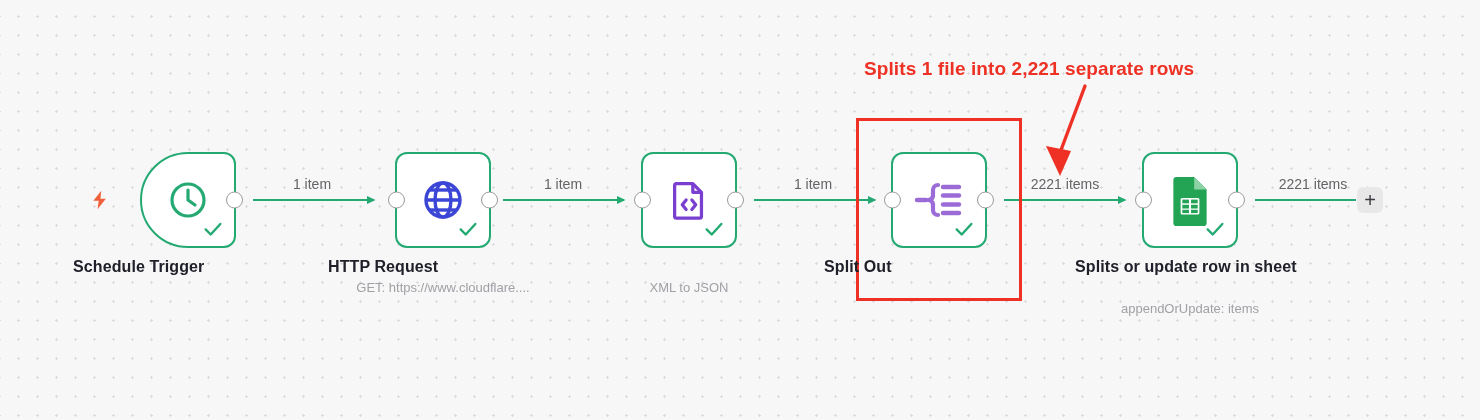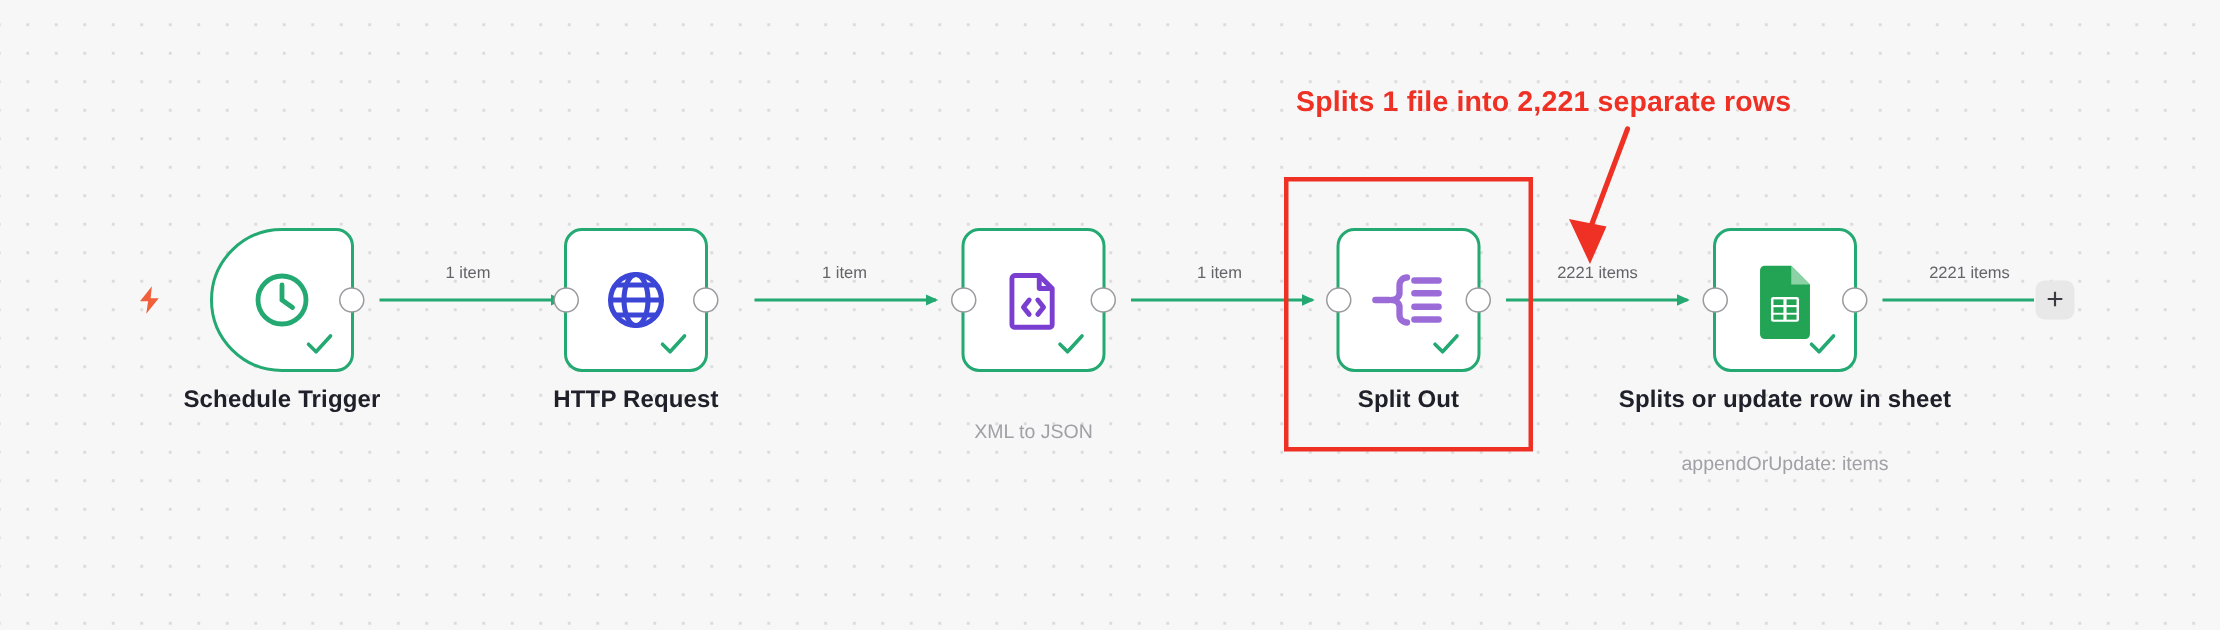--- a/index.html
+++ b/index.html
@@ -47,21 +47,21 @@
     right: 10px; bottom: 6px;
     width: 22px; height: 22px;
     color: #23a971;
   }
   .node-label {
     position: absolute;
     top: 104px;
     left: 50%;
     transform: translateX(-50%);
     width: 230px;
-    text-align: center;
+    text-align: left;
     font-size: 16px;
     font-weight: 600;
     color: #20202a;
     line-height: 21px;
     letter-spacing: .1px;
     white-space: normal;
   }
   .node-sub {
     position: absolute;
     left: 50%;
@@ -88,21 +88,21 @@
     box-sizing: border-box;
     top: 50%;
     transform: translateY(-50%);
   }
   .endpoint.out { right: -9px; }
   .endpoint.in  { left: -9px; }
 
   
   .wire-label {
     position: absolute;
-    font-size: 11px;
+    font-size: 14px;
     color: #636368;
     white-space: nowrap;
     transform: translateX(-50%);
   }
 
   
   .annotation-text {
     position: absolute;
     font-size: 19px;
     font-weight: 700;
@@ -187,40 +187,41 @@
       <div class="node-check">
         <svg viewBox="0 0 24 24" width="22" height="22" fill="none" stroke="#23a971" stroke-width="2.6" stroke-linecap="round" stroke-linejoin="round">
           <path d="M4 12.5 L9.5 18 L20 6.5"></path>
         </svg>
       </div>
       <div class="endpoint out"></div>
     </div>
     <div class="node-label">Schedule Trigger</div>
   </div>
 
-  <div class="node" style="left:376px; top:152px;">
+  <div class="node" style="left:395px; top:152px;">
     <div class="node-box">
       <div class="node-icon">
         <svg viewBox="0 0 48 48" width="48" height="48" fill="none" stroke="#3c46d6" stroke-width="3.4">
           <circle cx="24" cy="24" r="17"></circle>
           <ellipse cx="24" cy="24" rx="8" ry="17"></ellipse>
           <line x1="7" y1="24" x2="41" y2="24"></line>
           <line x1="10" y1="14" x2="38" y2="14"></line>
           <line x1="10" y1="34" x2="38" y2="34"></line>
         </svg>
       </div>
       <div class="node-check">
         <svg viewBox="0 0 24 24" width="22" height="22" fill="none" stroke="#23a971" stroke-width="2.6" stroke-linecap="round" stroke-linejoin="round">
           <path d="M4 12.5 L9.5 18 L20 6.5"></path>
         </svg>
       </div>
       <div class="endpoint in"></div>
       <div class="endpoint out"></div>
     </div>
     <div class="node-label">HTTP Request</div>
+    <div class="node-sub one-line">GET: https://www.cloudflare....</div>
   </div>
 
   <div class="node" style="left:641px; top:152px;">
     <div class="node-box">
       <div class="node-icon">
         <svg viewBox="0 0 48 48" width="46" height="46">
           <path d="M11 7 h17 l9 9 v25 a2 2 0 0 1 -2 2 h-24 a2 2 0 0 1 -2 -2 v-32 a2 2 0 0 1 2 -2 z" fill="none" stroke="#7a3fd1" stroke-width="3.4" stroke-linejoin="round"></path>
           <path d="M28 7 v9 h9" fill="none" stroke="#7a3fd1" stroke-width="3.4" stroke-linejoin="round"></path>
           <path d="M21 24 L17 29 L21 34 M27 24 L31 29 L27 34" fill="none" stroke="#7a3fd1" stroke-width="3.4" stroke-linecap="round" stroke-linejoin="round"></path>
         </svg>

